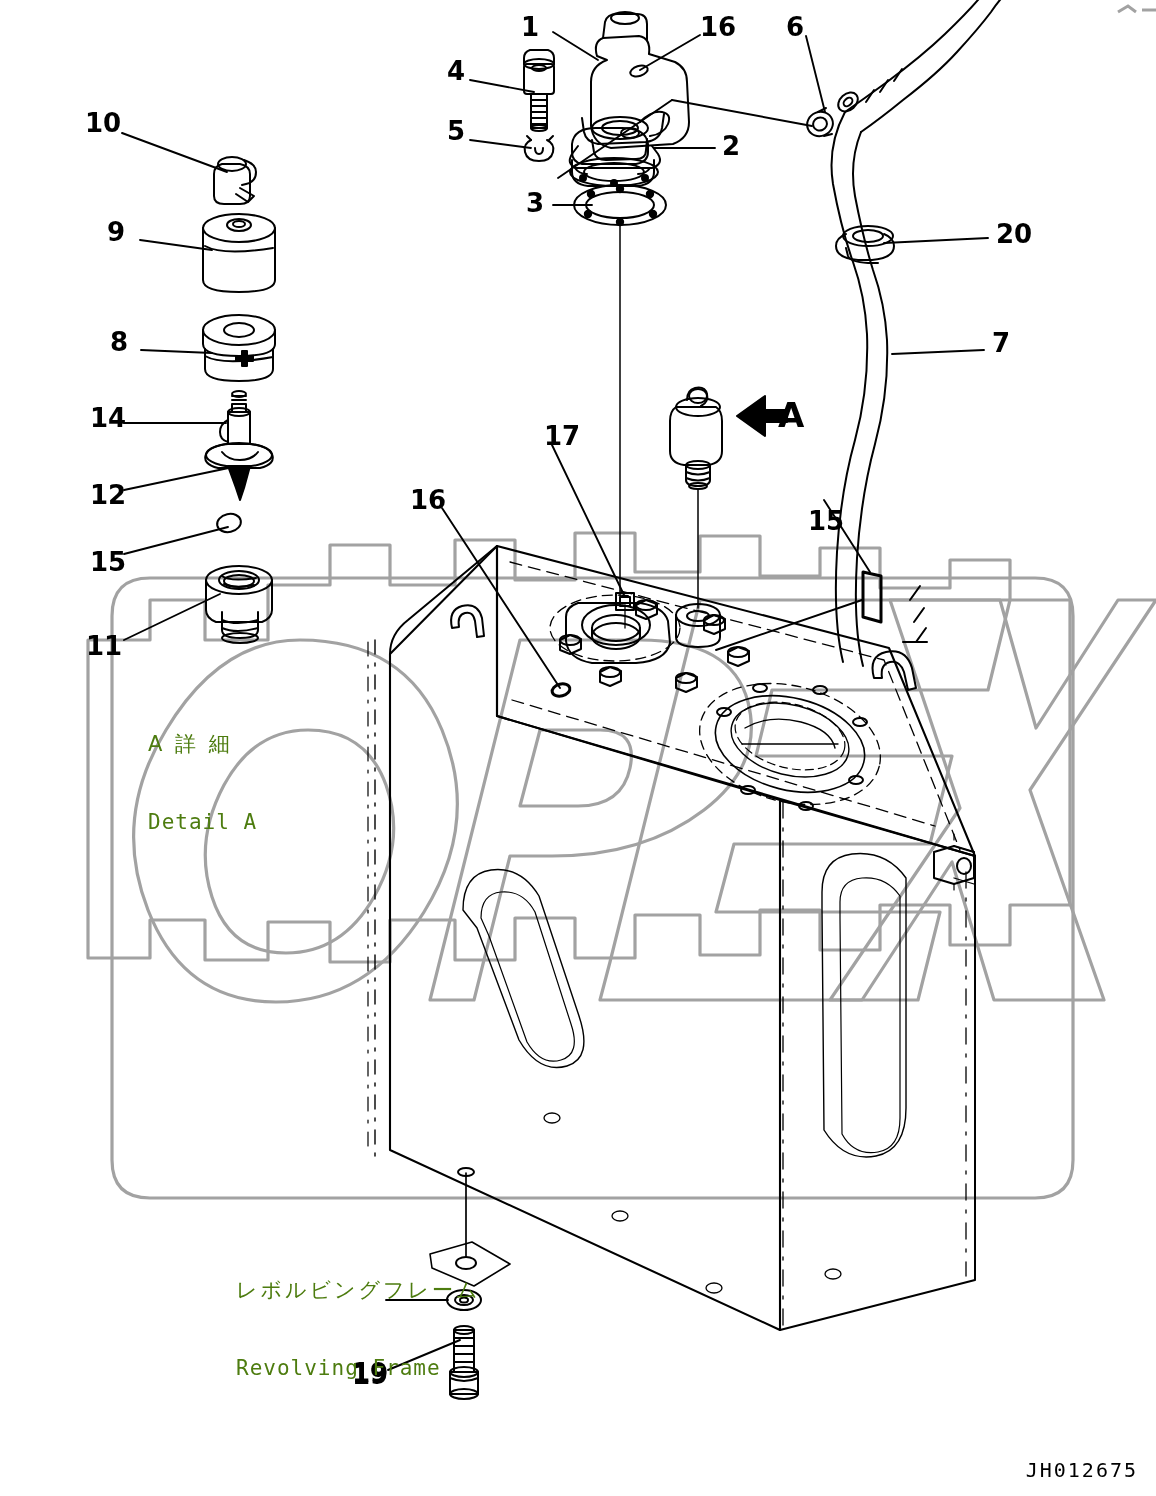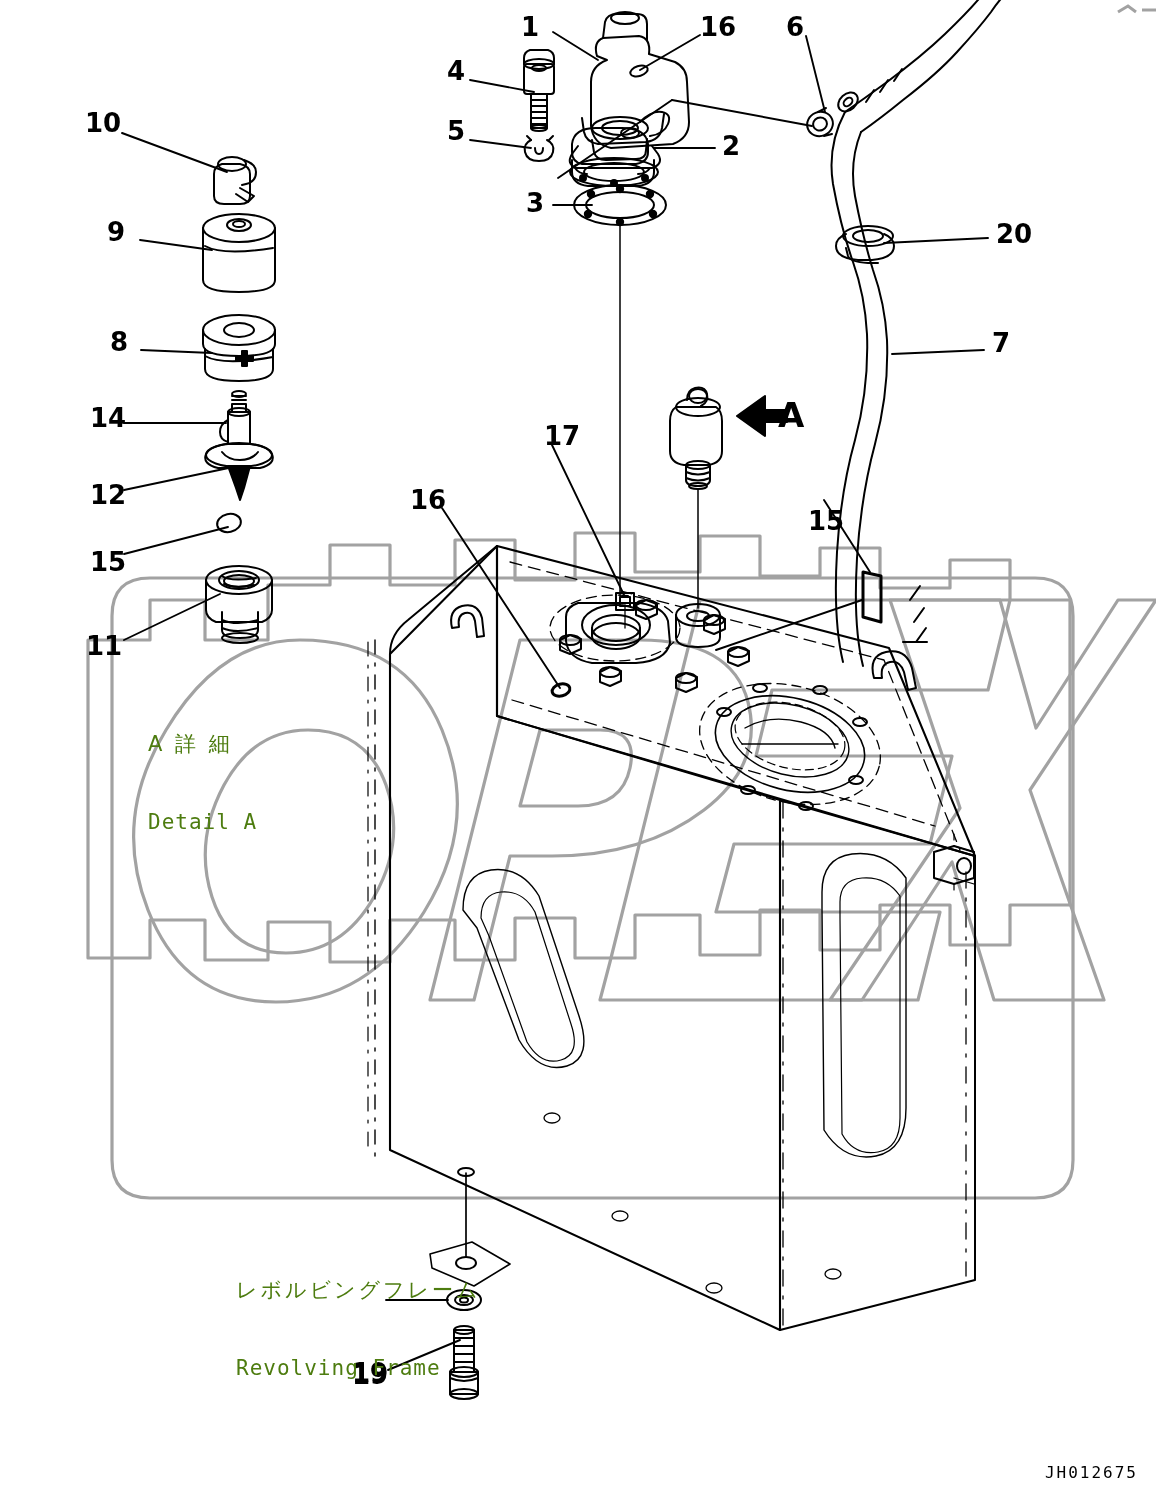--- a/index.html
+++ b/index.html
@@ -30,21 +30,21 @@
     color:#4d7c0f;
     line-height:1.25;
     white-space:pre;
     letter-spacing:1px;
   }
   .capt .jp{font-family:"DejaVu Sans",sans-serif;letter-spacing:3px;}
   .dwg{
     position:absolute;
     right:18px;bottom:14px;
     font-family:"DejaVu Sans Mono",monospace;
-    font-size:16px;
+    font-size:20px;
     letter-spacing:2px;
     color:#000;
   }
 </style>
 </head>
 <body>
 
 <div id="sheet">
 
   <svg width="1156" height="1496" viewBox="0 0 1156 1496" aria-hidden="true">

